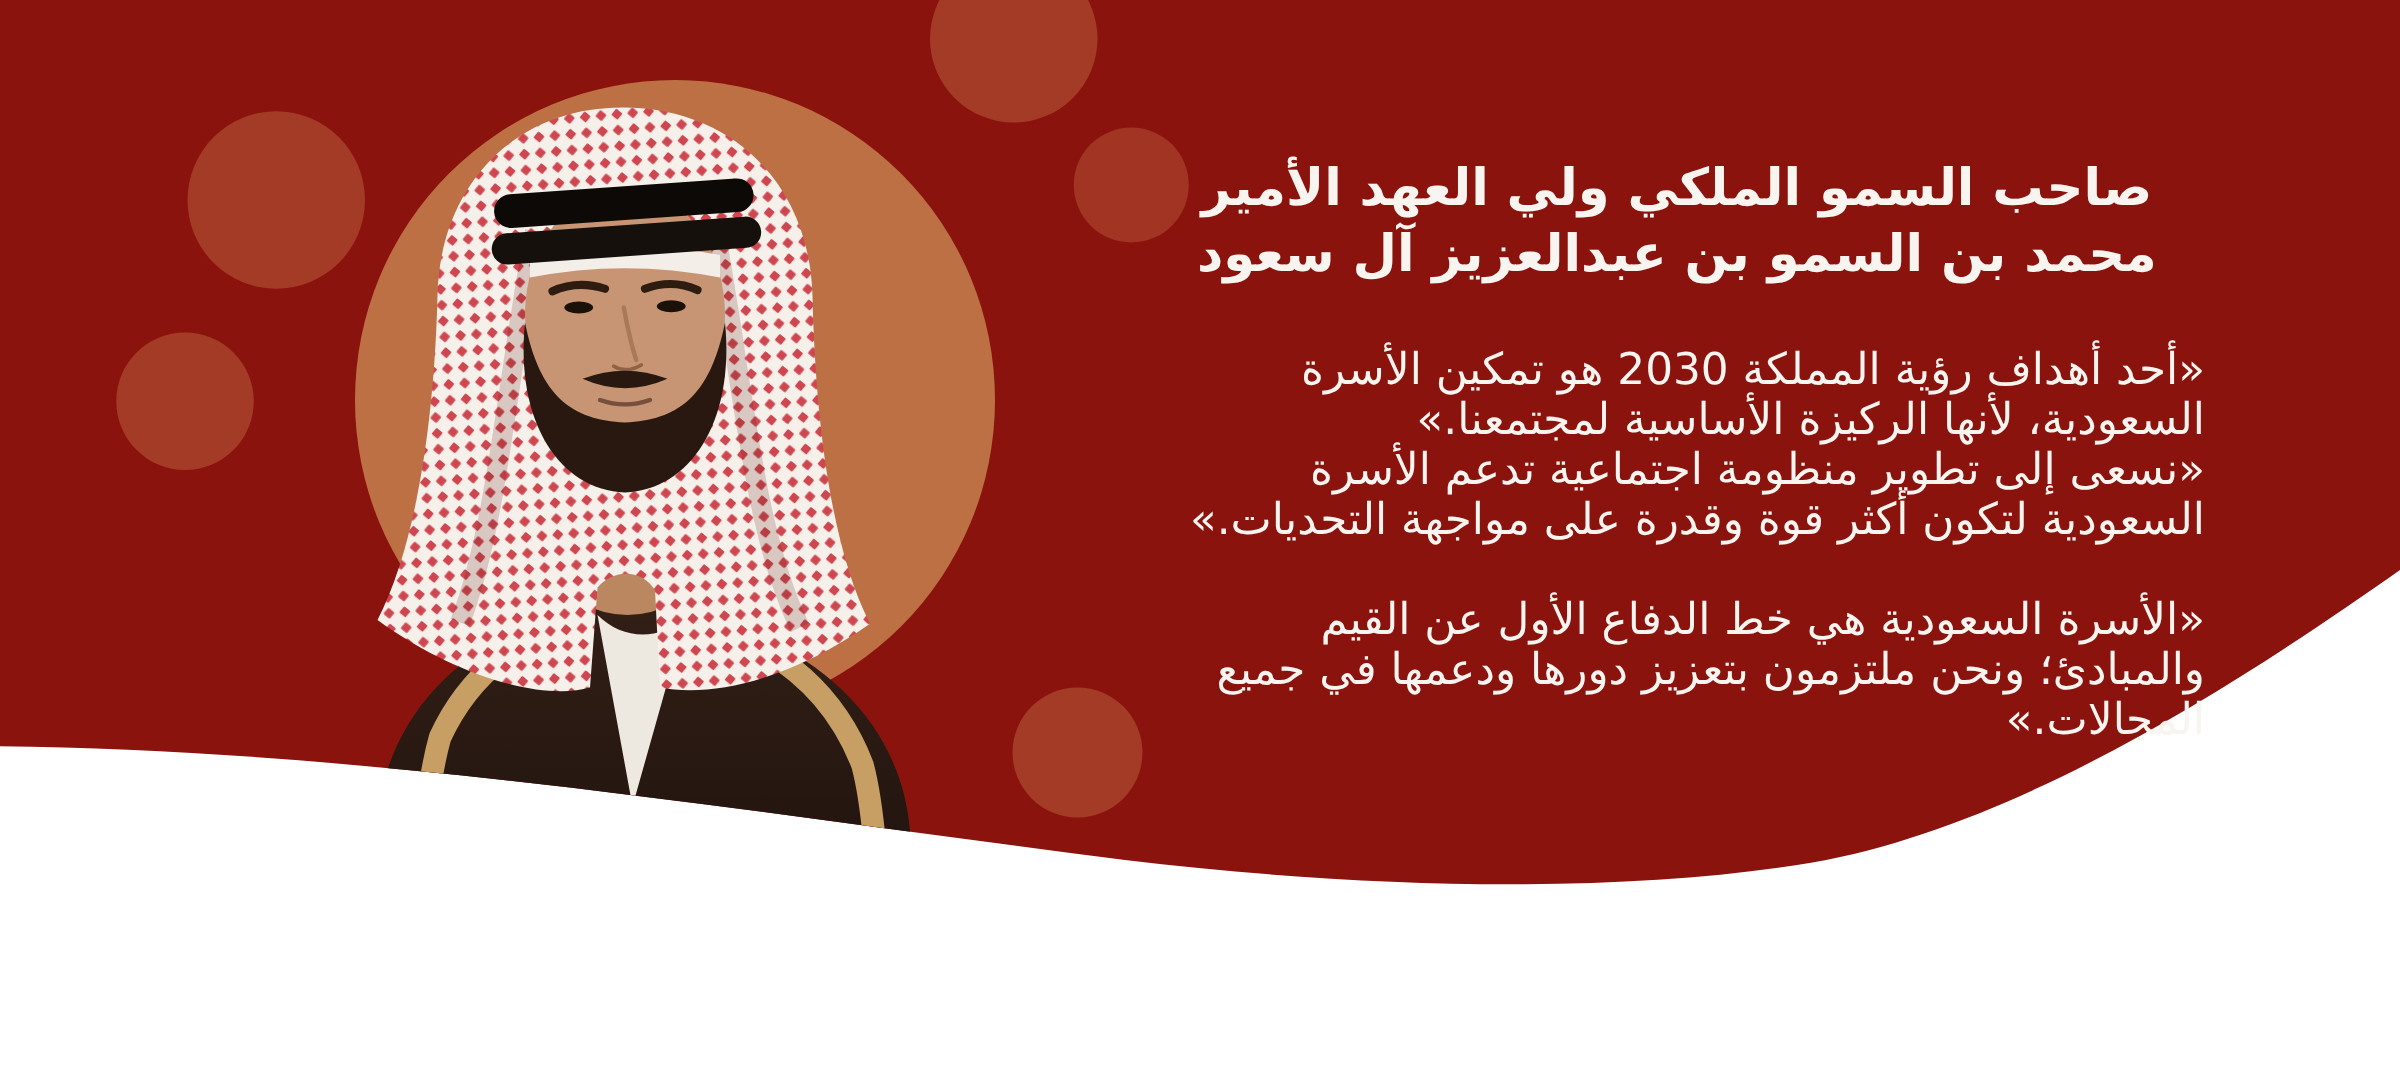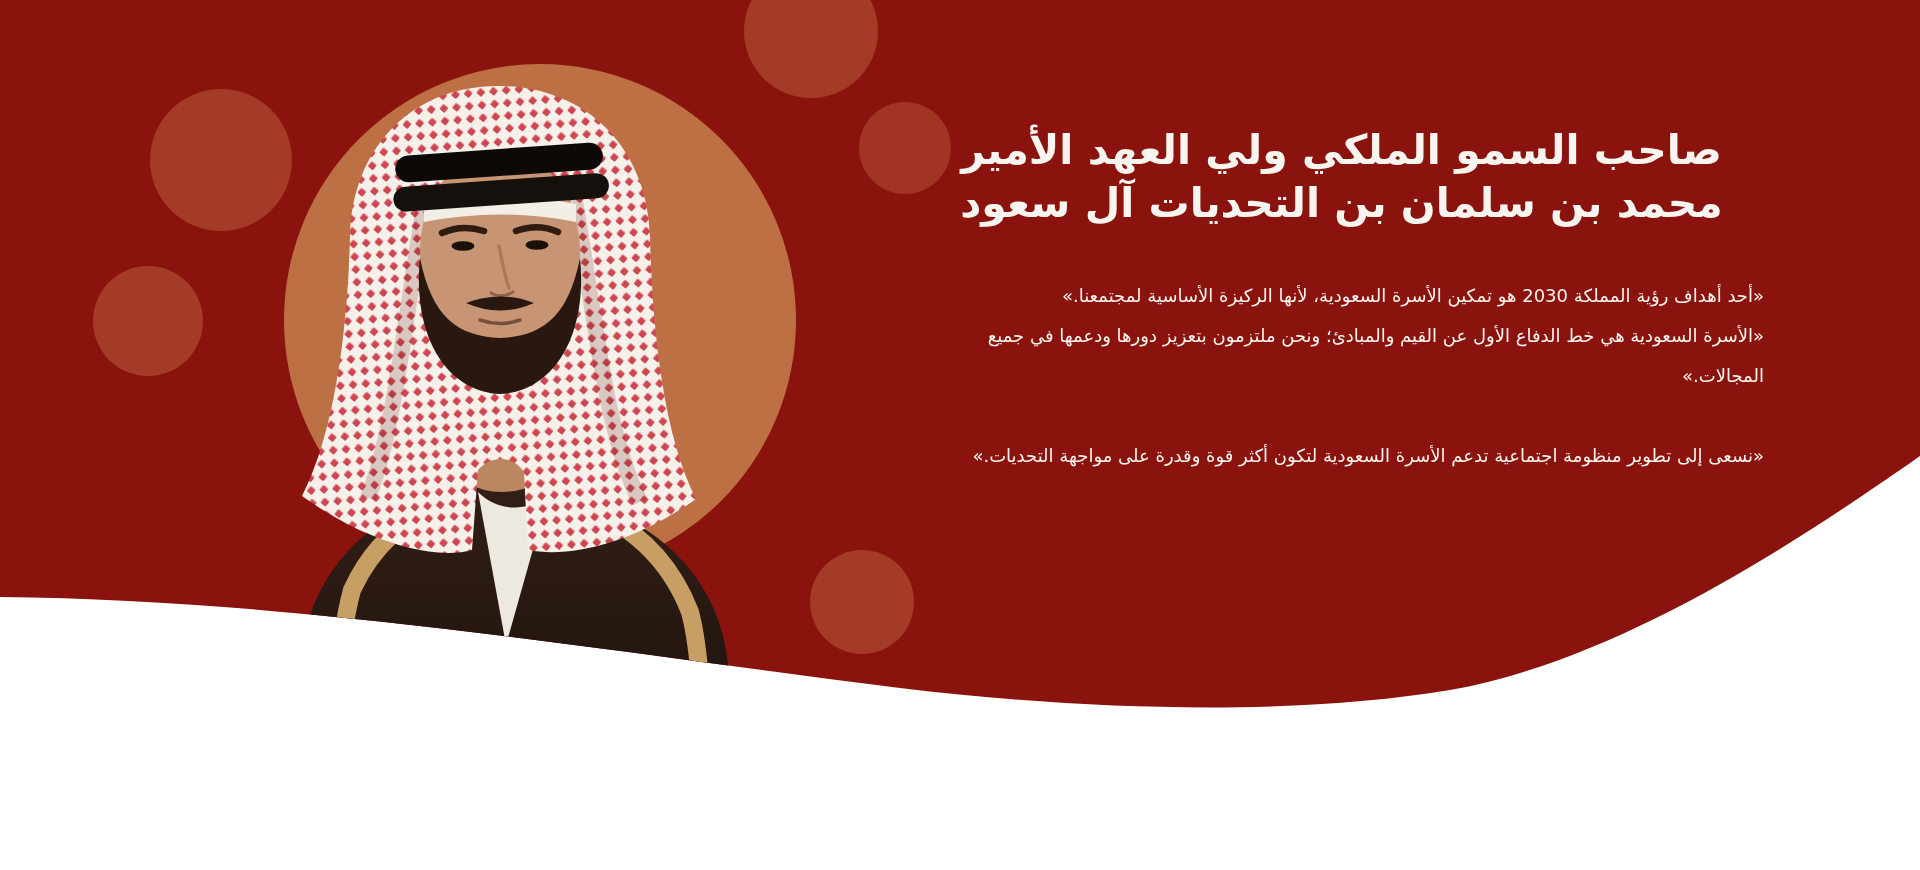--- a/index.html
+++ b/index.html
@@ -15,21 +15,21 @@
   .hero{position:relative;width:1920px;height:870px;overflow:hidden}
   .hero-svg{position:absolute;inset:0;display:block}
   .hero-text{
     position:absolute;top:124px;right:156px;width:845px;
     direction:rtl;text-align:right;color:var(--text-light);
   }
   .hero-title{
     text-align:center;font-weight:bold;font-size:41px;line-height:53px;
     color:var(--text-light);letter-spacing:0;
   }
-  .quotes{margin-top:46px;font-size:18px;line-height:40px;color:var(--text-light)}
+  .quotes{margin-top:46px;font-size:35px;line-height:40px;color:var(--text-light)}
   .quotes .quote{margin:0;font-weight:normal}
   .quotes .quote:nth-child(3){margin-top:40px}
 </style>
 </head>
 <body>
 
 <section class="hero">
 
   <svg class="hero-svg" width="1920" height="870" viewBox="0 0 1920 870" xmlns="http://www.w3.org/2000/svg">
     <defs>
@@ -92,22 +92,22 @@
         <path d="M420,258 C432,318 458,336 500,338 C542,336 568,318 580,258 C588,338 552,392 500,394 C448,392 412,338 420,258 Z" fill="#291810"></path>
         <path d="M466,303 Q500,290 534,303 Q500,318 466,303 Z" fill="#291810"></path>
         <path d="M480,320 Q500,327 520,320" fill="none" stroke="#77503B" stroke-width="3.5" stroke-linecap="round"></path>
       </g>
     </g>
   </svg>
 
   <div class="hero-text" dir="rtl">
     <h1 class="hero-title">
       <div>صاحب السمو الملكي ولي العهد الأمير</div>
-      <div>محمد بن سلمان بن التحديات آل سعود</div>
+      <div>محمد بن السمو بن عبدالعزيز آل سعود</div>
     </h1>
     <div class="quotes">
         <p class="quote">«أحد أهداف رؤية المملكة 2030 هو تمكين الأسرة السعودية، لأنها الركيزة الأساسية لمجتمعنا.»</p>
+        <p class="quote">«نسعى إلى تطوير منظومة اجتماعية تدعم الأسرة السعودية لتكون أكثر قوة وقدرة على مواجهة التحديات.»</p>
         <p class="quote">«الأسرة السعودية هي خط الدفاع الأول عن القيم والمبادئ؛ ونحن ملتزمون بتعزيز دورها ودعمها في جميع المجالات.»</p>
-        <p class="quote">«نسعى إلى تطوير منظومة اجتماعية تدعم الأسرة السعودية لتكون أكثر قوة وقدرة على مواجهة التحديات.»</p>
       </div>
   </div>
 
 </section>
 
 </body></html>

